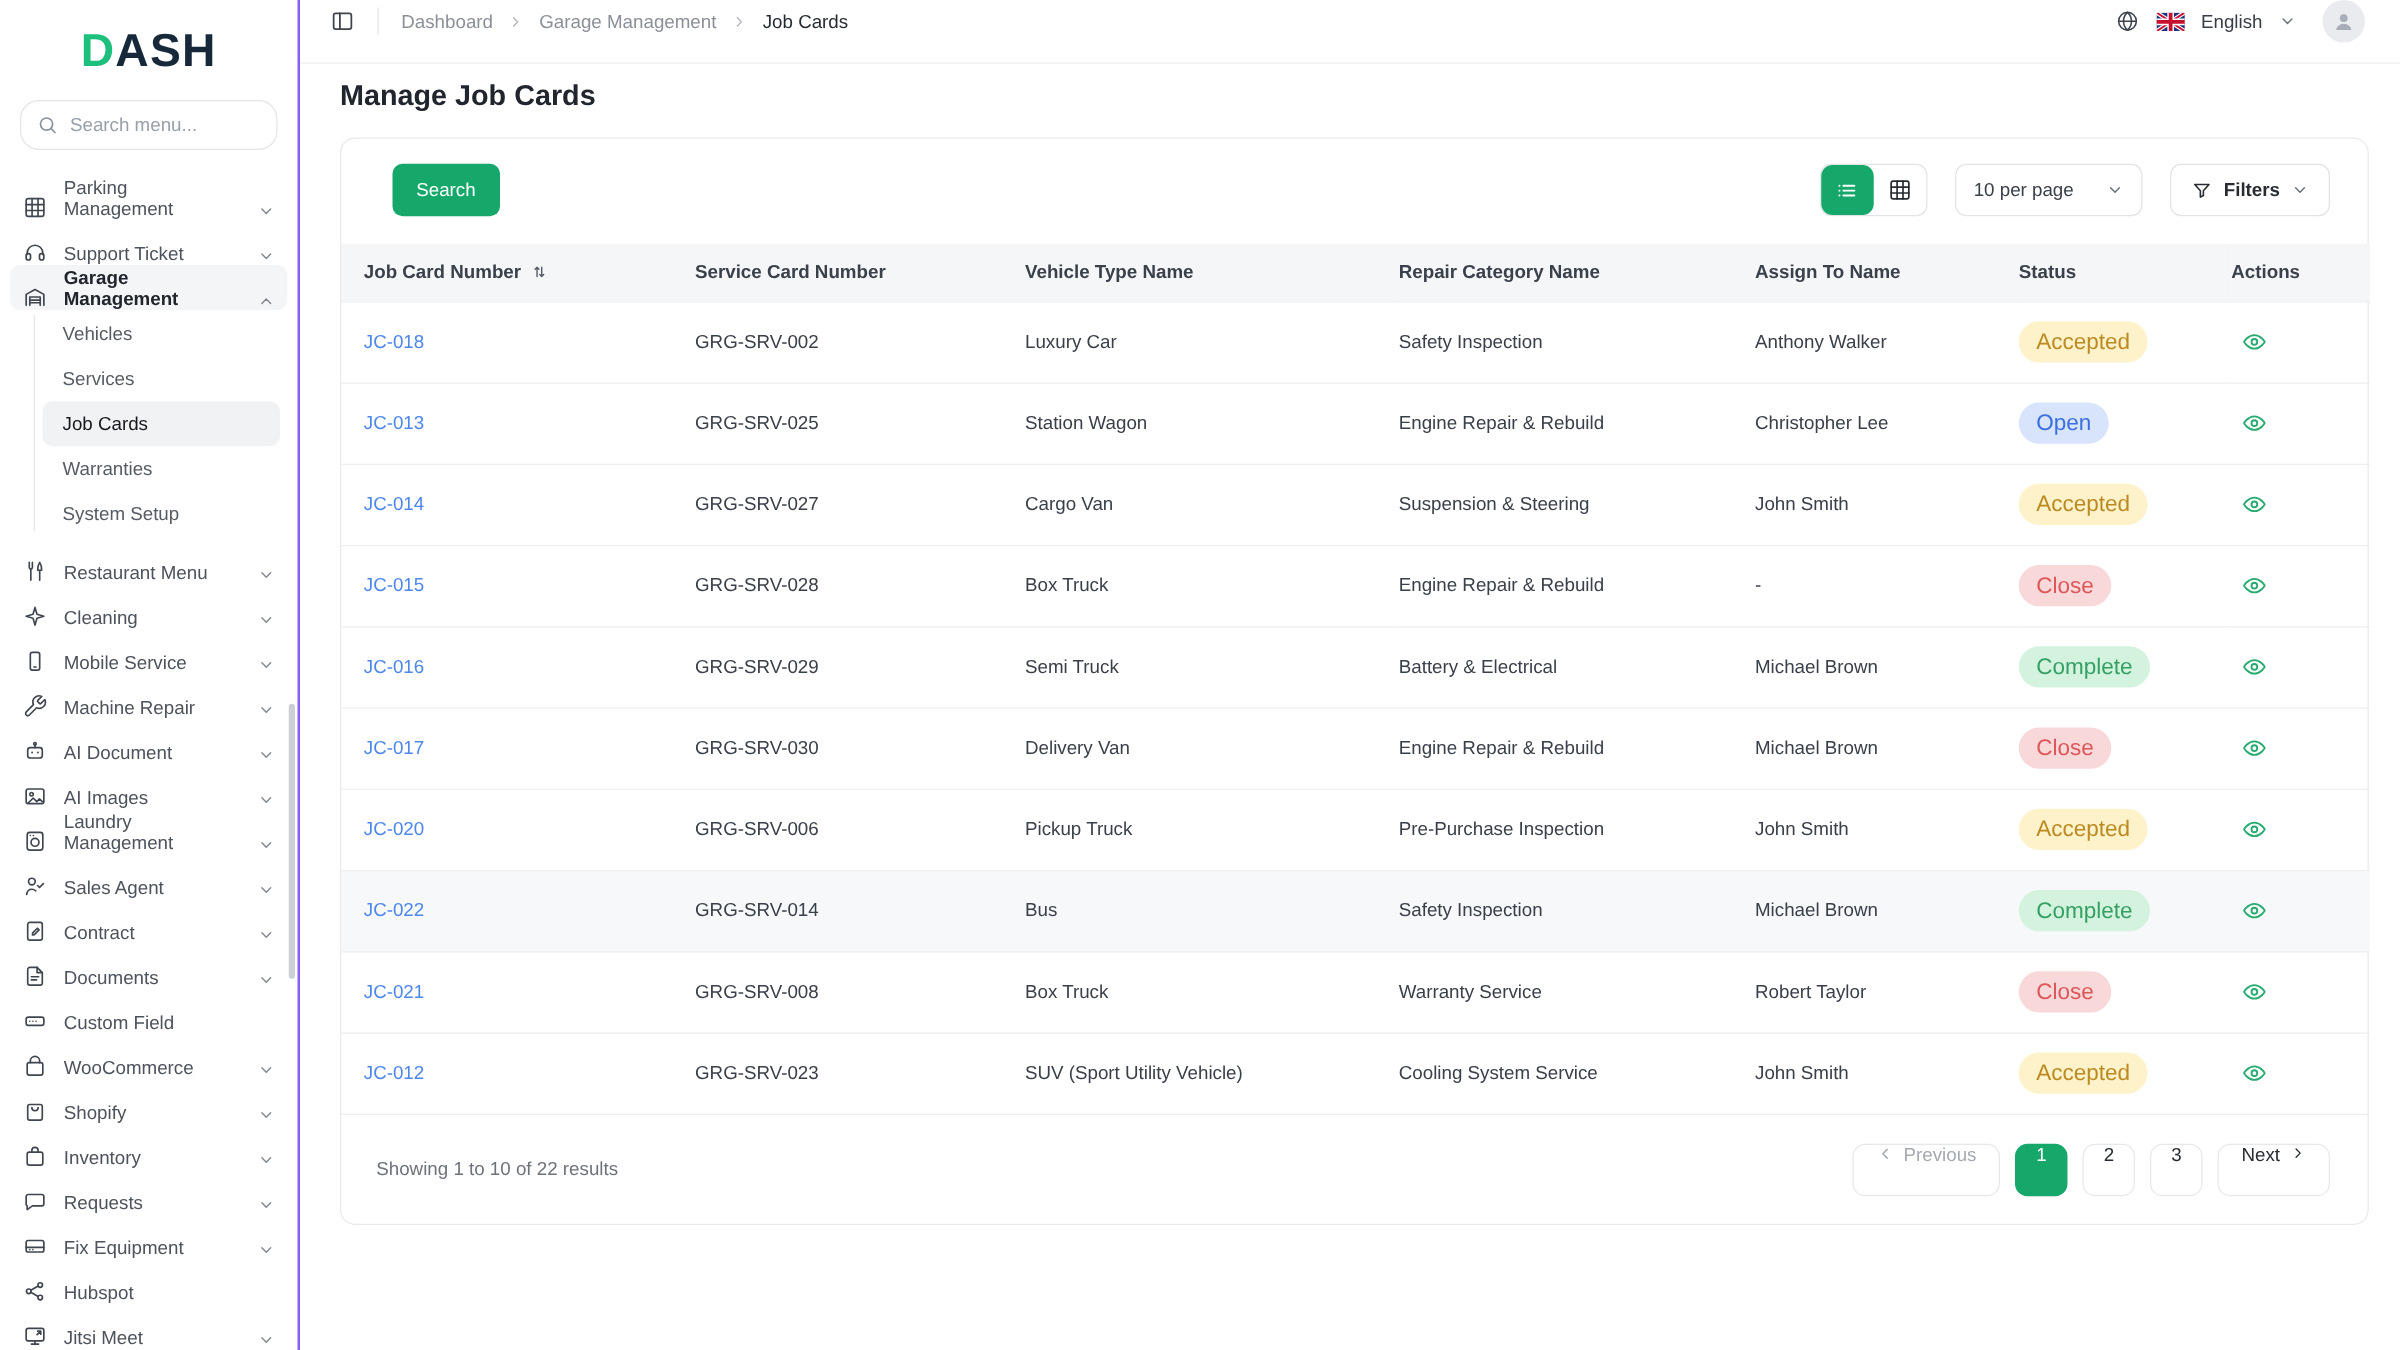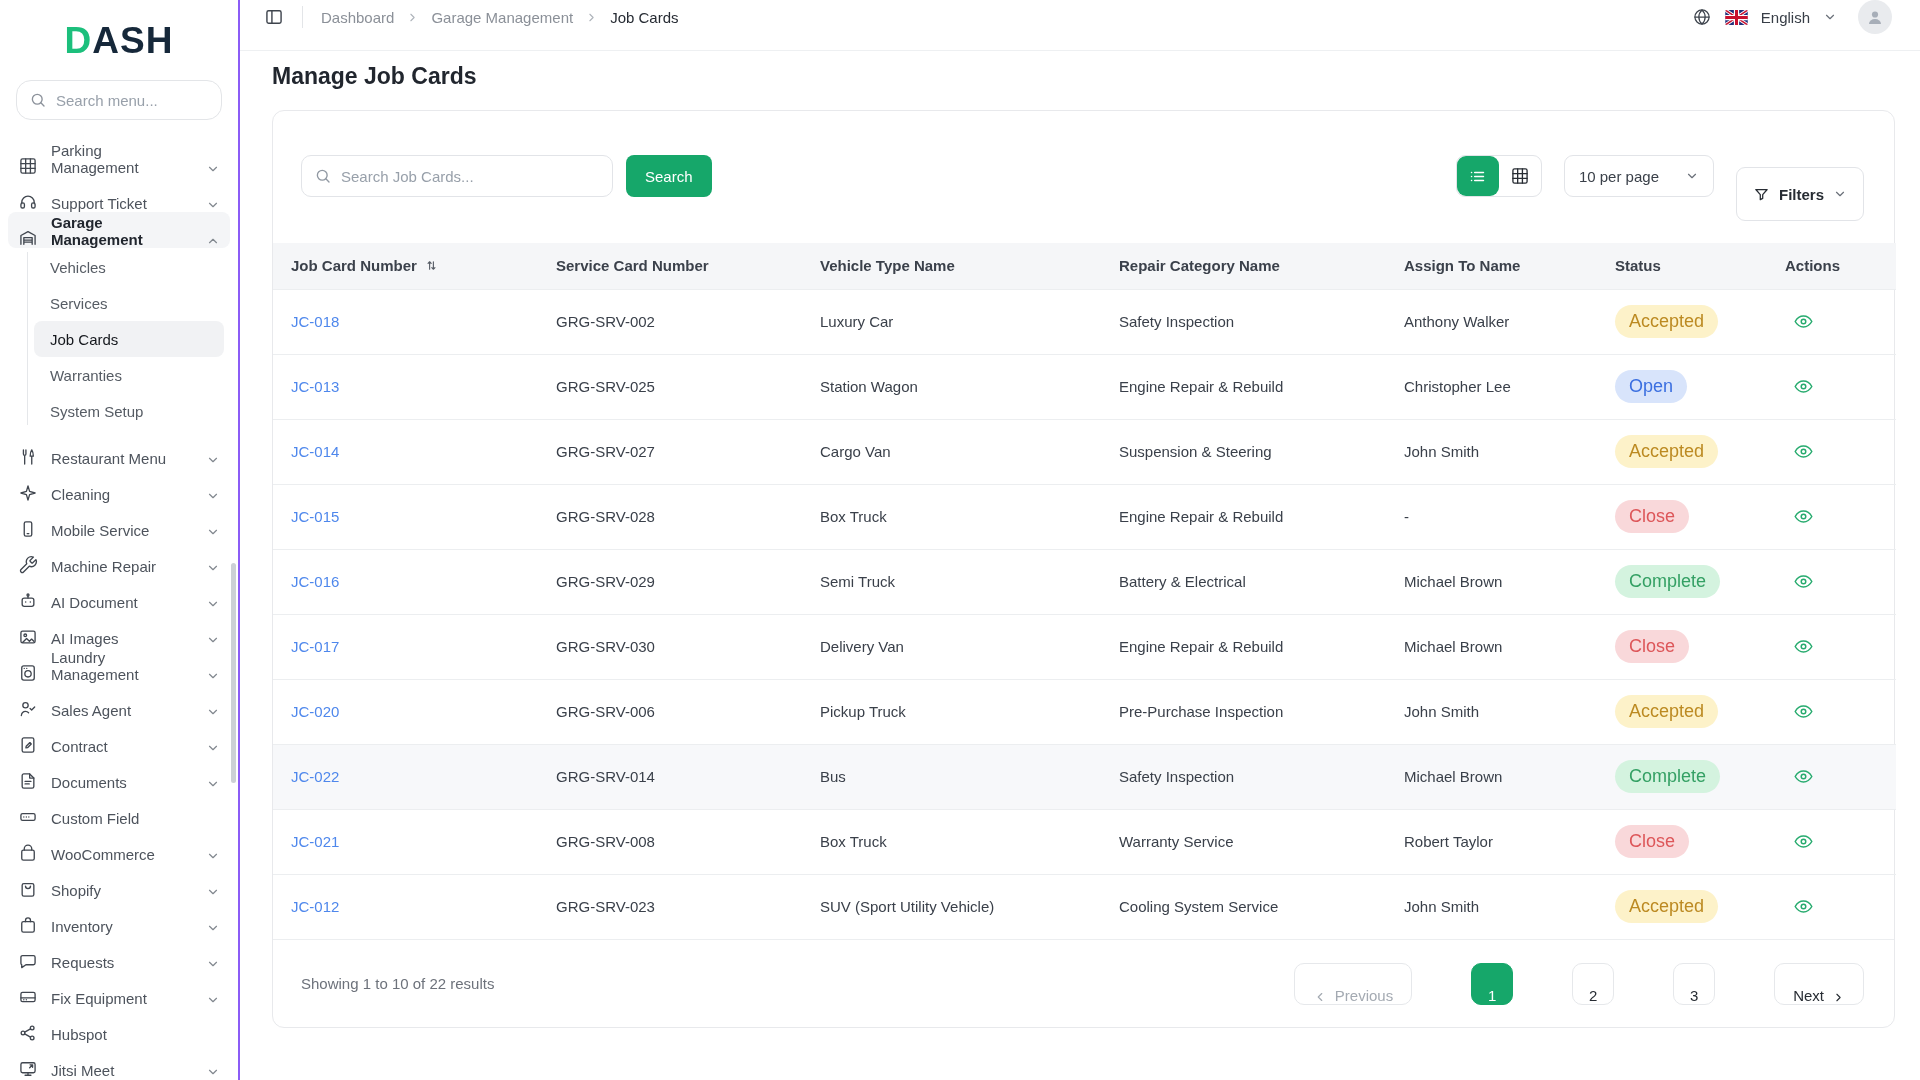--- a/index.html
+++ b/index.html
@@ -61,42 +61,42 @@
   .search-wrap input::placeholder { color:#98a0aa; }
   .btn-search { margin-left:13px; height:42px; padding:0 19px; background:#16a76a; color:#fff;
                 border:none; border-radius:8px; font-size:15px; font-weight:500; cursor:pointer; }
   .toolbar-right { margin-left:auto; display:flex; align-items:center; gap:22px; }
   .view-toggle { display:flex; border:1px solid #e2e4e8; border-radius:9px; height:42px; }
   .vt-btn { width:42px; display:flex; align-items:center; justify-content:center; color:#272c33; cursor:pointer; }
   .vt-btn.active { background:#16a76a; color:#fff; border-radius:9px; }
   .per-page { height:42px; border:1px solid #e2e4e8; border-radius:9px; display:flex; align-items:center;
               gap:26px; padding:0 14px; font-size:15px; color:#3a4049; cursor:pointer; background:#fff; }
   .per-page .chev, .btn-filters .chev { color:#6a7079; display:flex; }
-  .btn-filters { height:54px; border:1px solid #e2e4e8; border-radius:9px; display:flex; align-items:center;
-                 gap:9px; padding:0 16px; font-size:15px; font-weight:600; color:#272c33; background:#fff; cursor:pointer;margin-top:36px; }
+  .btn-filters { height:42px; border:1px solid #e2e4e8; border-radius:9px; display:flex; align-items:center;
+                 gap:9px; padding:0 16px; font-size:15px; font-weight:600; color:#272c33; background:#fff; cursor:pointer; }
 
   table { width:100%; border-collapse:collapse; table-layout:fixed; margin-top:22px; }
   thead th { background:#f5f6f8; font-size:15px; font-weight:700; color:#3b414b; text-align:left;
              height:46px; padding:0; }
   thead th:first-child { padding-left:18px; }
   .th-sort { display:inline-flex; align-items:center; gap:7px; cursor:pointer; }
   .sort-ic { color:#555b64; display:inline-flex; }
   tbody td { height:65px; border-top:1px solid #eceef0; font-size:15px; color:#3a404a; padding:0; }
   tbody td:first-child { padding-left:18px; }
   tbody tr.highlighted { background:#f7f8fa; }
   a.jc-link { color:#4e87ec; text-decoration:none; cursor:pointer; }
   .badge { display:inline-block; padding:6px 14px; border-radius:999px; font-size:18px; }
   .eye-btn { background:none; border:none; cursor:pointer; padding:0 0 0 8px; color:#27ab6e; display:flex; }
 
   .table-footer { display:flex; align-items:center; border-top:1px solid #eceef0; height:88px;
                   padding:0 30px 0 28px; }
   .summary { font-size:15px; color:#6d727b; }
   .pagination { margin-left:auto; display:flex; align-items:center; gap:12px; }
   .page-btn { min-width:42px; height:42px; border:1px solid #e6e8eb; border-radius:10px; background:#fff;
-              display:flex; align-items:flex-end; justify-content:center; font-size:15px; color:#272c33; cursor:pointer;margin-left:47px; }
+              display:flex; align-items:flex-start; justify-content:center; font-size:15px; color:#272c33; cursor:pointer; }
   .page-btn.active { background:#16a76a; border-color:#16a76a; color:#fff; }
   .pg-nav { padding:0 18px; gap:8px; }
   .pg-nav.prev { color:#a4aab2; }
   .pg-nav .chev { display:flex; color:#a4aab2; }
   .pg-nav.next .chev { color:#272c33; }
 </style>
 </head>
 <body>
 
 <aside class="sidebar">
@@ -470,29 +470,20 @@
           </svg>
         </span>
     </div>
   </div>
 
   <div class="content">
     <h1 class="page-title">Manage Job Cards</h1>
 
     <div class="card">
       <div class="toolbar">
-        <div class="search-wrap">
-          <span class="ic">
-              <svg width="18" height="18" viewBox="0 0 24 24" fill="none" stroke="currentColor" stroke-width="1.8" stroke-linecap="round" stroke-linejoin="round">
-                <circle cx="11" cy="11" r="6.5"></circle>
-                <path d="M15.8 15.8L20 20"></path>
-              </svg>
-            </span>
-          <input type="text" placeholder="Search Job Cards..." style="">
-        </div>
         <button class="btn-search">Search</button>
         <div class="toolbar-right">
           <div class="view-toggle">
             <span class="vt-btn active">
                 <span class="ic-holder">
                   <svg width="19" height="19" viewBox="0 0 24 24" fill="none" stroke="currentColor" stroke-width="2" stroke-linecap="round" stroke-linejoin="round">
                     <path d="M8.5 7h11M8.5 12h11M8.5 17h11M4.5 7h.01M4.5 12h.01M4.5 17h.01"></path>
                   </svg>
                 </span>
               </span>

